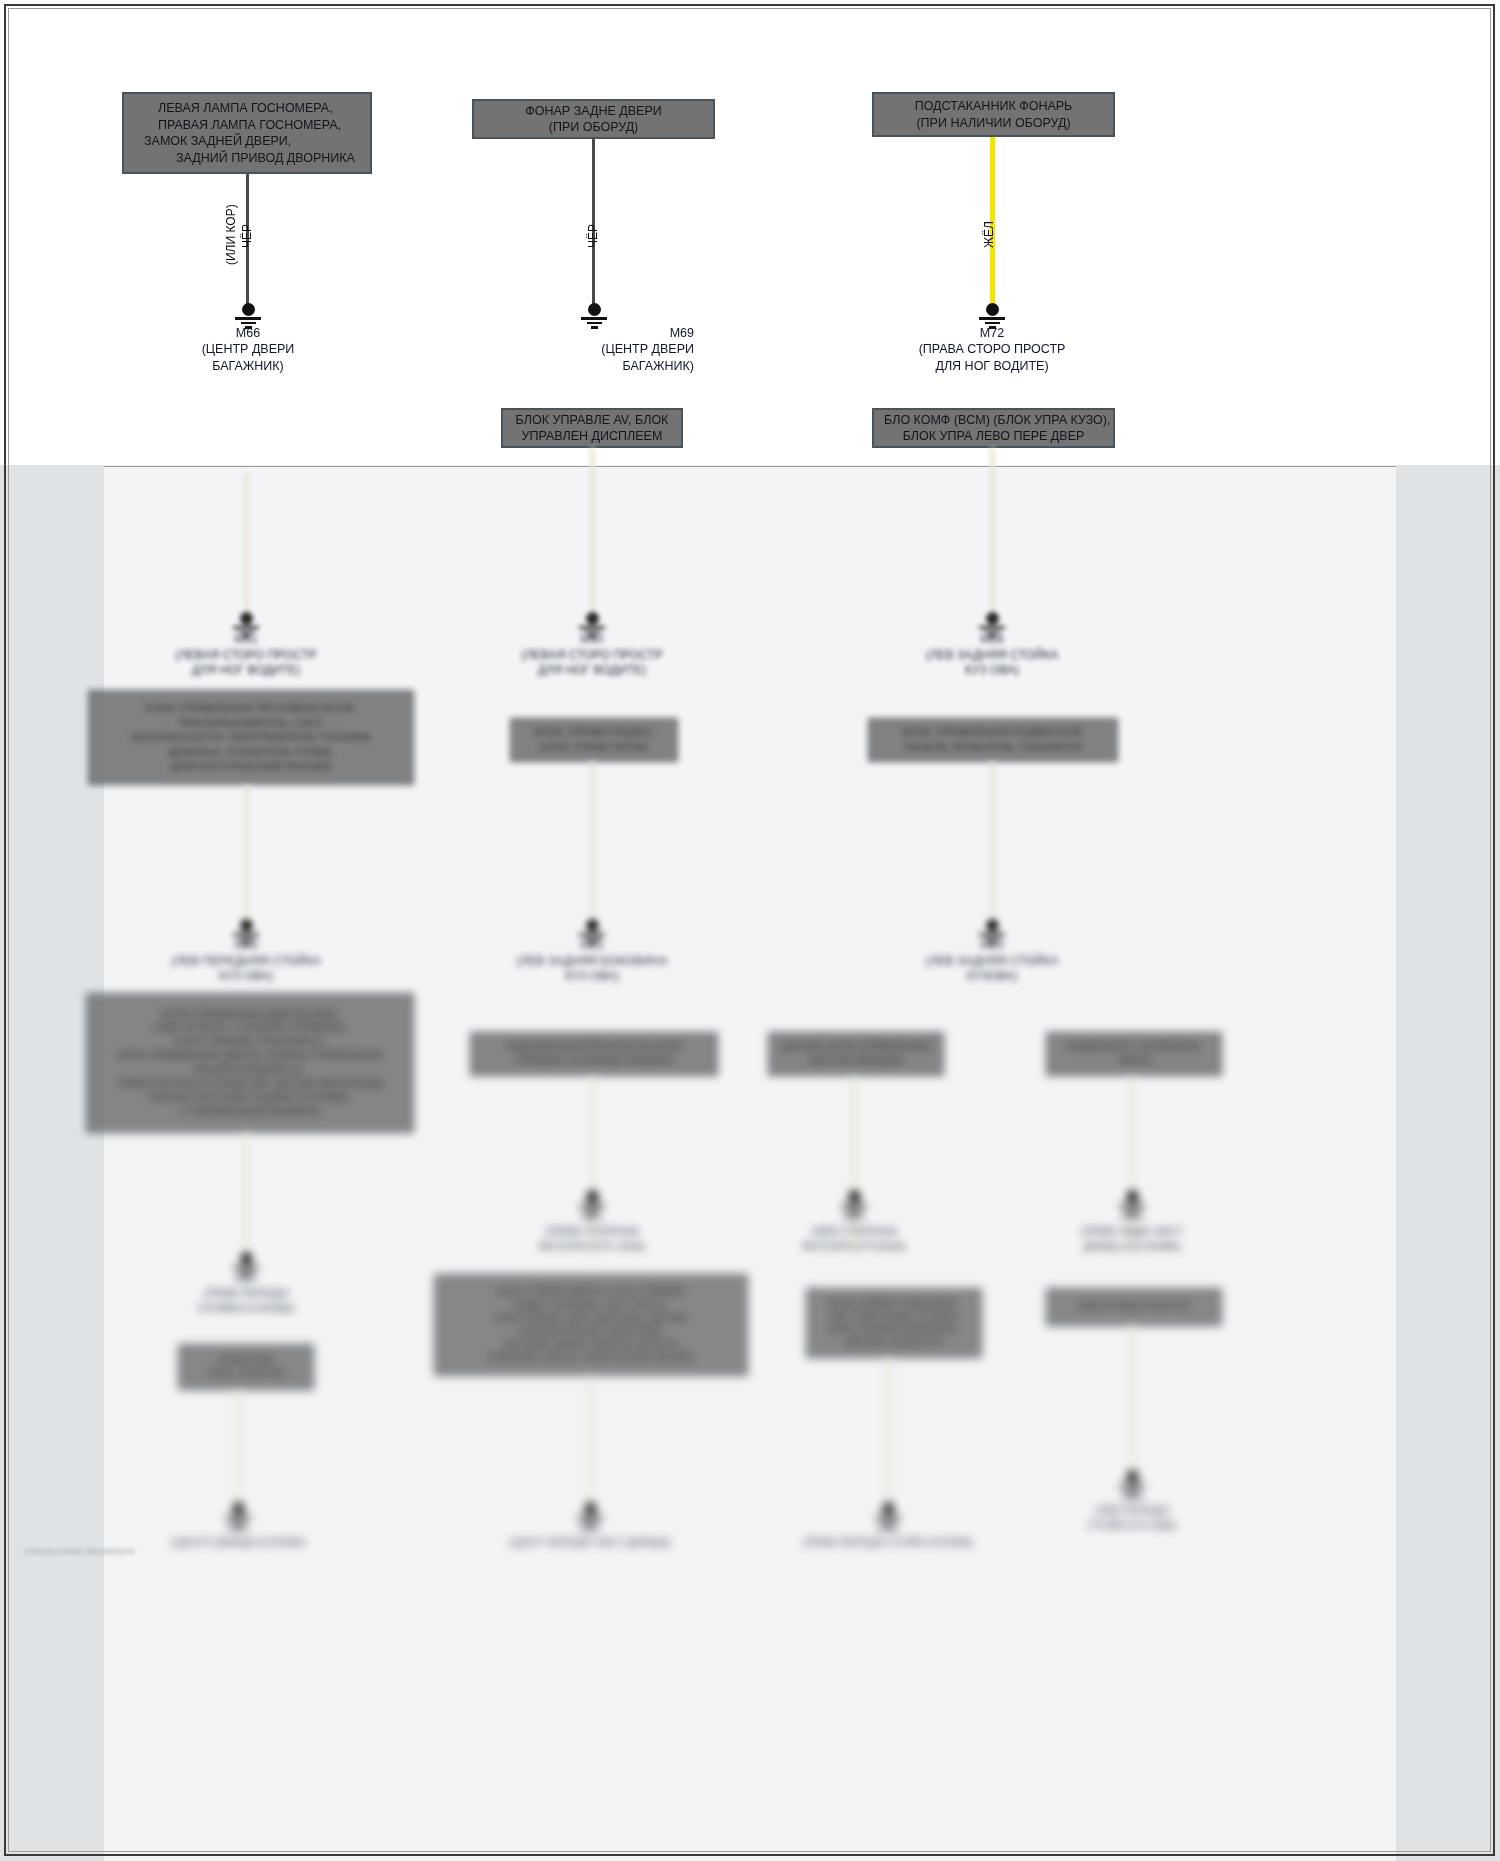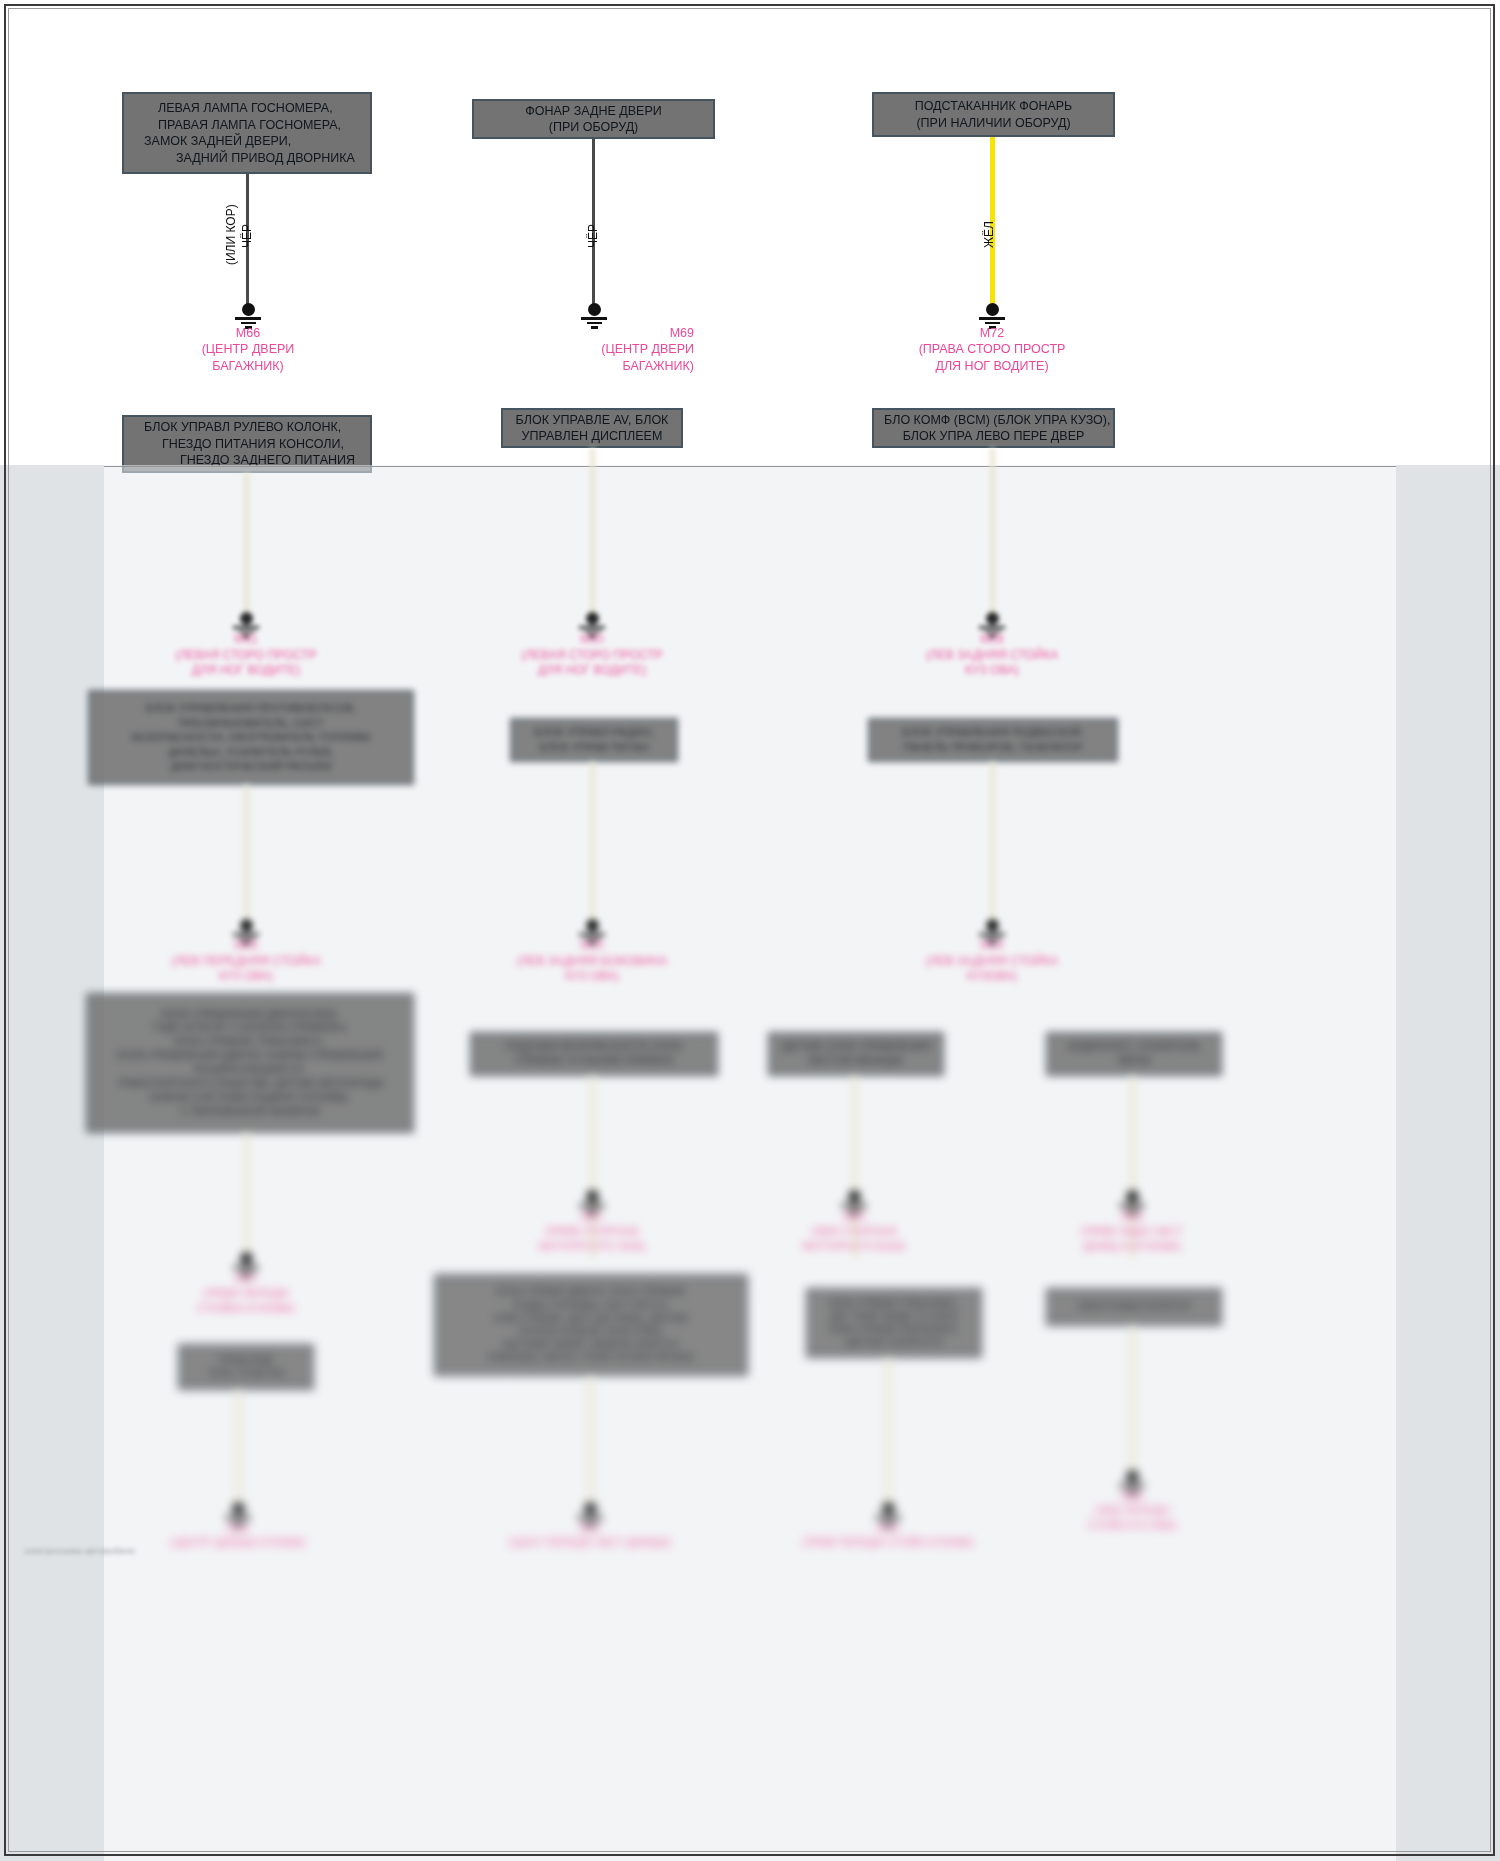--- a/index.html
+++ b/index.html
@@ -54,21 +54,21 @@
   .gnd{position:absolute;width:40px;}
   .gnd .dot{
     width:13px;height:13px;border-radius:50%;background:#111;
     margin:0 auto;
   }
   .gnd .b1{width:26px;height:2.5px;background:#111;margin:1px auto 0;}
   .gnd .b2{width:15px;height:2.5px;background:#111;margin:2px auto 0;}
   .gnd .b3{width:7px;height:2.5px;background:#111;margin:2px auto 0;}
 
   .gcap{
-    position:absolute;text-align:center;white-space:nowrap;color:#ec4899;
+    position:absolute;text-align:center;white-space:nowrap;color:#0f172a;
     line-height:1.3;
   }
   .gcap .ln{display:block;}
 
   
   .b-0{filter:none;}
   .b-2{filter:blur(2.6px);opacity:.9;}
   .b-3{filter:blur(3.4px);opacity:.88;}
   .b-4{filter:blur(4.2px);opacity:.86;}
   .b-5{filter:blur(5px);opacity:.84;}
@@ -156,25 +156,20 @@
       <div class="b1"></div>
       <div class="b2"></div>
       <div class="b3"></div>
     </div>
     <div class="gcap" style="left:872px;top:325px;width:240px;font-size:12.5px;">
       <span class="ln">M72</span>
       <span class="ln">(ПРАВА СТОРО ПРОСТР</span>
       <span class="ln">ДЛЯ НОГ ВОДИТЕ)</span>
     </div>
 
-    <div class="box c1" style="left:122px;top:415px;width:250px;height:58px;font-size:12.5px;">
-      <span class="ln" style="margin-left:10px;">БЛОК УПРАВЛ РУЛЕВО КОЛОНК,</span>
-      <span class="ln" style="margin-left:28px;">ГНЕЗДО ПИТАНИЯ КОНСОЛИ,</span>
-      <span class="ln" style="margin-left:46px;">ГНЕЗДО ЗАДНЕГО ПИТАНИЯ</span>
-    </div>
 
     <div class="box ctr" style="left:501px;top:408px;width:182px;height:40px;font-size:12.5px;">
       <span class="ln">БЛОК УПРАВЛЕ AV, БЛОК</span>
       <span class="ln">УПРАВЛЕН ДИСПЛЕЕМ</span>
     </div>
 
     <div class="box ctr" style="left:872px;top:408px;width:243px;height:40px;font-size:12.5px;">
       <span class="ln">БЛО КОМФ (BCM) (БЛОК УПРА КУЗО),</span>
       <span class="ln">БЛОК УПРА ЛЕВО ПЕРЕ ДВЕР</span>
     </div>

